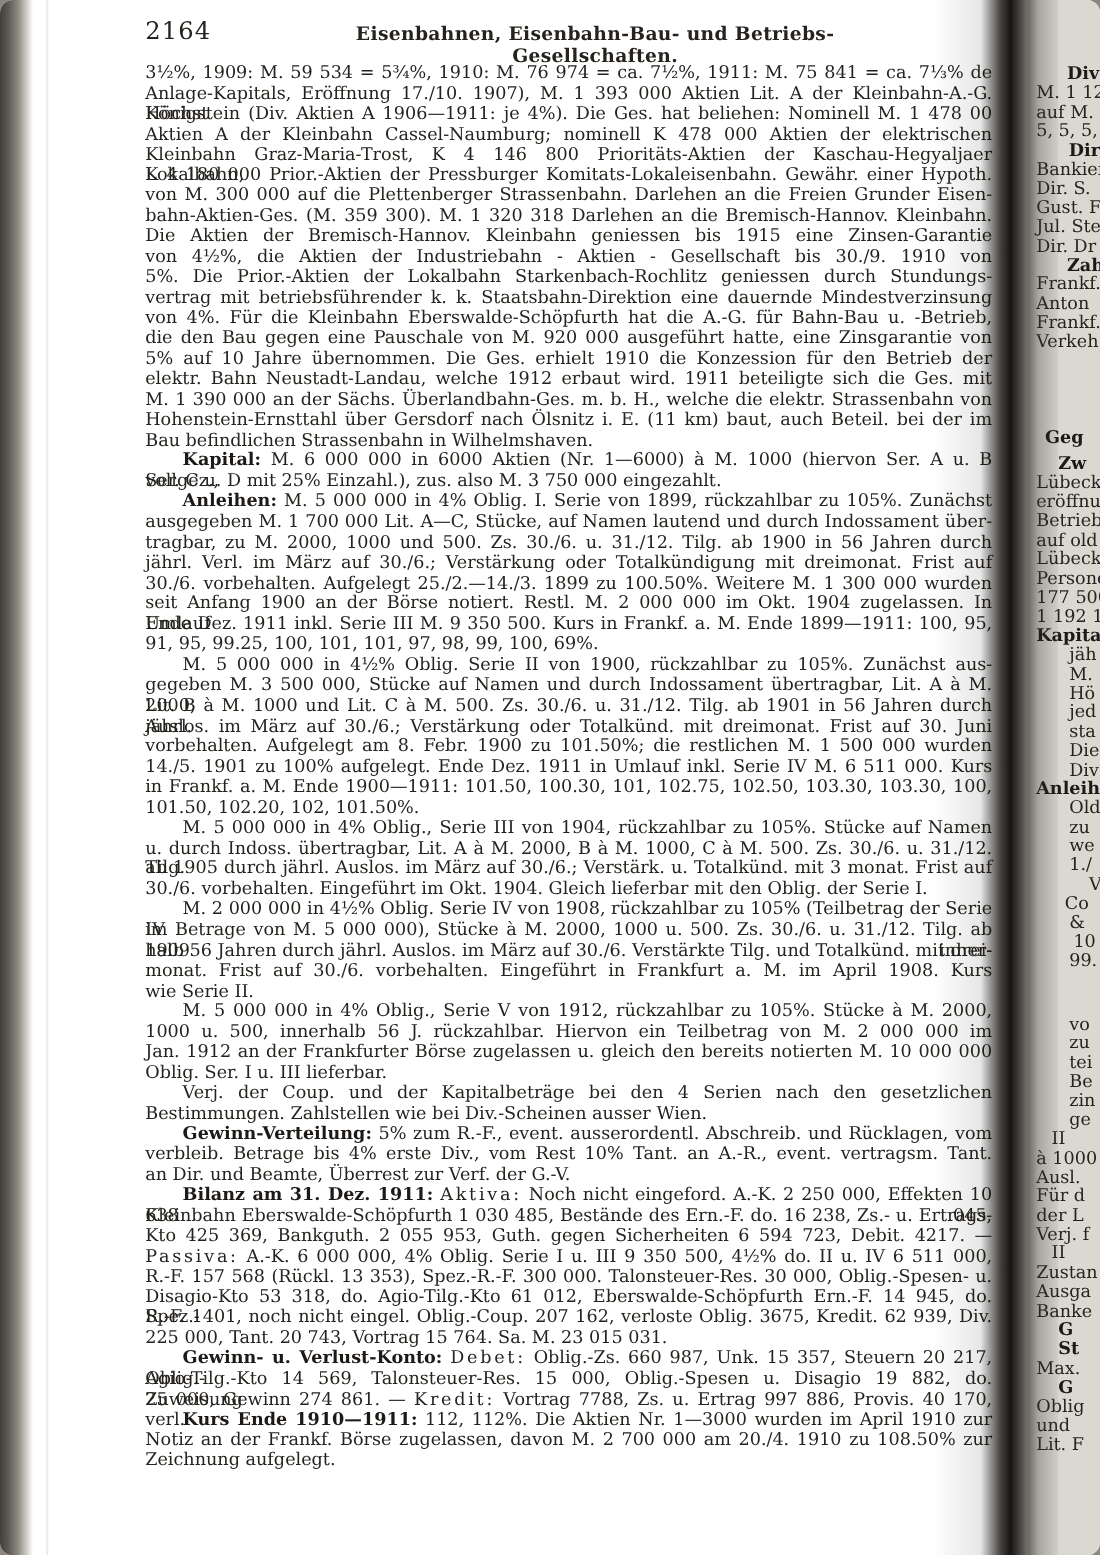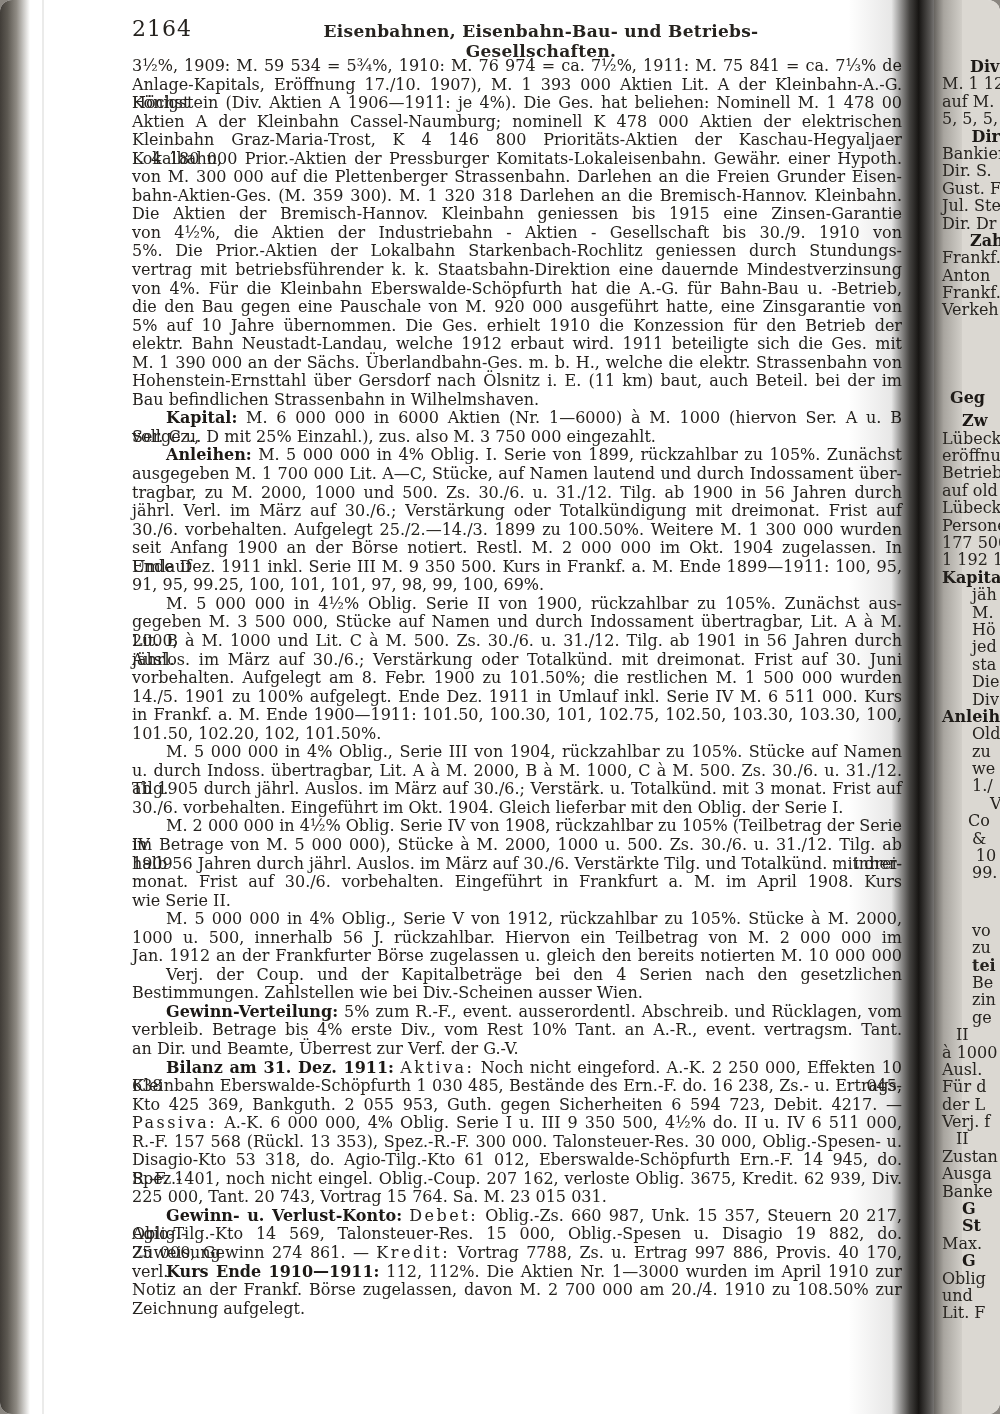--- a/index.html
+++ b/index.html
@@ -118,20 +118,21 @@
       <div class="line">ab 1905 durch jährl. Auslos. im März auf 30./6.; Verstärk. u. Totalkünd. mit 3 monat. Frist auf</div>
       <div class="line last">30./6. vorbehalten.  Eingeführt im Okt. 1904.  Gleich lieferbar mit den Oblig. der Serie I.</div>
       <div class="line par-first">M. 2 000 000 in 4½% Oblig. Serie IV von 1908, rückzahlbar zu 105% (Teilbetrag der Serie IV</div>
       <div class="line">im Betrage von M. 5 000 000), Stücke à M. 2000, 1000 u. 500.  Zs. 30./6. u. 31./12.  Tilg. ab 1909 inner-</div>
       <div class="line">halb 56 Jahren durch jährl. Auslos. im März auf 30./6.  Verstärkte Tilg. und Totalkünd. mit drei-</div>
       <div class="line">monat. Frist auf 30./6. vorbehalten.  Eingeführt in Frankfurt a. M. im April 1908.  Kurs</div>
       <div class="line last">wie Serie II.</div>
       <div class="line par-first">M. 5 000 000 in 4% Oblig., Serie V von 1912, rückzahlbar zu 105%.  Stücke à M. 2000,</div>
       <div class="line">1000 u. 500, innerhalb 56 J. rückzahlbar.  Hiervon ein Teilbetrag von M. 2 000 000 im</div>
       <div class="line">Jan. 1912 an der Frankfurter Börse zugelassen u. gleich den bereits notierten M. 10 000 000</div>
+      <div class="line last">Oblig. Ser. I u. III lieferbar.</div>
       <div class="line par-first">Verj. der Coup. und der Kapitalbeträge bei den 4 Serien nach den gesetzlichen</div>
       <div class="line last">Bestimmungen.  Zahlstellen wie bei Div.-Scheinen ausser Wien.</div>
       <div class="line par-first"><b>Gewinn-Verteilung:</b> 5% zum R.-F., event. ausserordentl. Abschreib. und Rücklagen, vom</div>
       <div class="line">verbleib. Betrage bis 4% erste Div., vom Rest 10% Tant. an A.-R., event. vertragsm. Tant.</div>
       <div class="line last">an Dir. und Beamte, Überrest zur Verf. der G.-V.</div>
       <div class="line par-first"><b>Bilanz am 31. Dez. 1911:</b> <span class="g">Aktiva:</span> Noch nicht eingeford. A.-K. 2 250 000, Effekten 10 638 045,</div>
       <div class="line">Kleinbahn Eberswalde-Schöpfurth 1 030 485, Bestände des Ern.-F. do. 16 238, Zs.- u. Ertrags-</div>
       <div class="line">Kto 425 369, Bankguth. 2 055 953, Guth. gegen Sicherheiten 6 594 723, Debit. 4217. —</div>
       <div class="line"><span class="g">Passiva:</span> A.-K. 6 000 000, 4% Oblig. Serie I u. III 9 350 500, 4½% do. II u. IV 6 511 000,</div>
       <div class="line">R.-F. 157 568 (Rückl. 13 353), Spez.-R.-F. 300 000.  Talonsteuer-Res. 30 000, Oblig.-Spesen- u.</div>
@@ -185,21 +186,21 @@
       <div class="rline" style="margin-left: 30px;">zu</div>
       <div class="rline" style="margin-left: 30px;">we</div>
       <div class="rline" style="margin-left: 30px;">1./</div>
       <div class="rline" style="margin-left: 48px;">Ve</div>
       <div class="rline" style="margin-left: 26px;">Co</div>
       <div class="rline" style="margin-left: 30px;">&amp;</div>
       <div class="rline" style="margin-left: 30px; text-align: center;">10</div>
       <div class="rline" style="margin-left: 30px;">99.</div>
       <div class="rline" style="margin-top: 40px; margin-left: 30px;">vo</div>
       <div class="rline" style="margin-left: 30px;">zu</div>
-      <div class="rline" style="margin-left: 30px; font-weight: bold;">tei</div>
+      <div class="rline" style="margin-left: 30px;">tei</div>
       <div class="rline" style="margin-left: 30px;">Be</div>
       <div class="rline" style="margin-left: 30px;">zin</div>
       <div class="rline" style="margin-left: 30px;">ge</div>
       <div class="rline" style="margin-left: 14px;">II</div>
       <div class="rline">à 1000</div>
       <div class="rline">Ausl.</div>
       <div class="rline">Für d</div>
       <div class="rline">der L</div>
       <div class="rline">Verj. f</div>
       <div class="rline" style="margin-left: 14px;">II</div>

